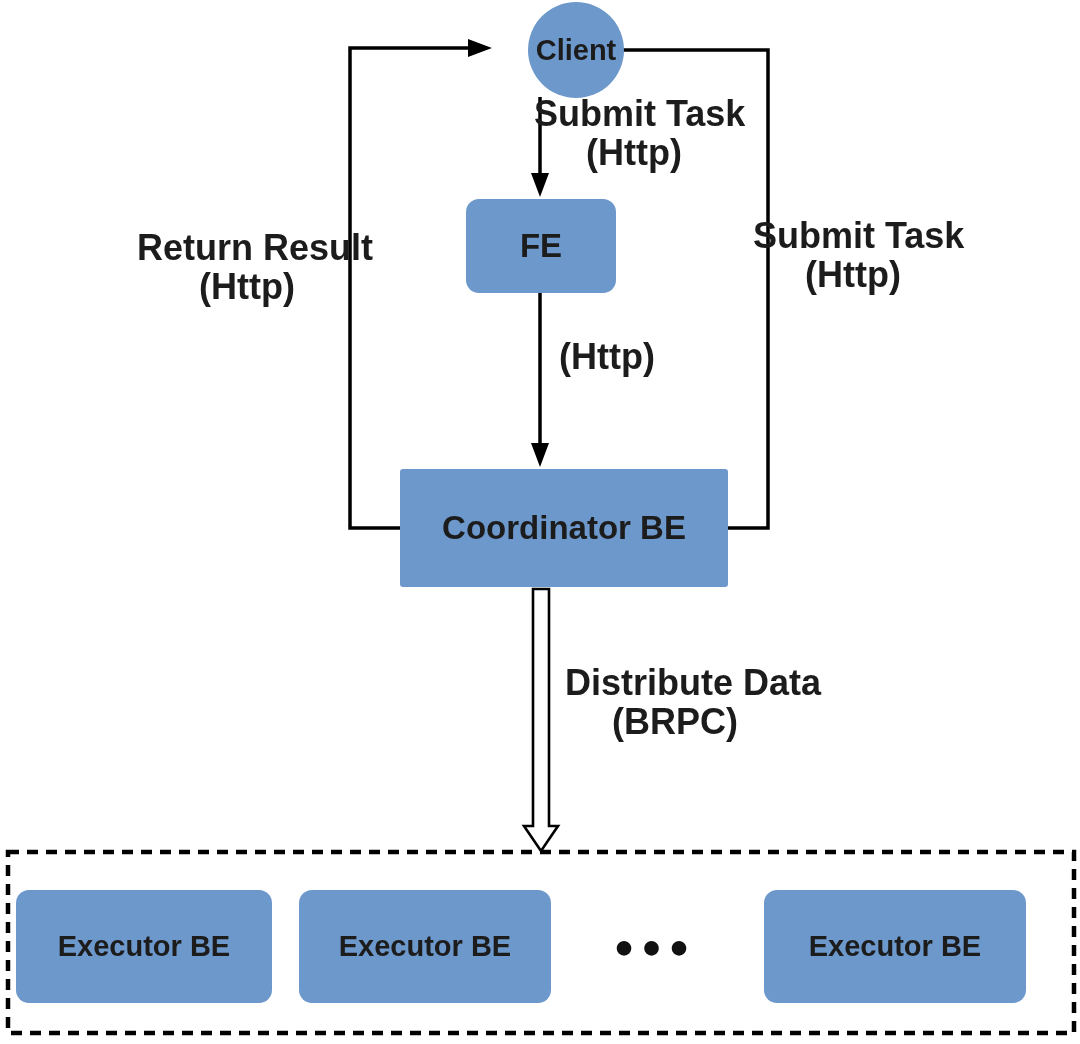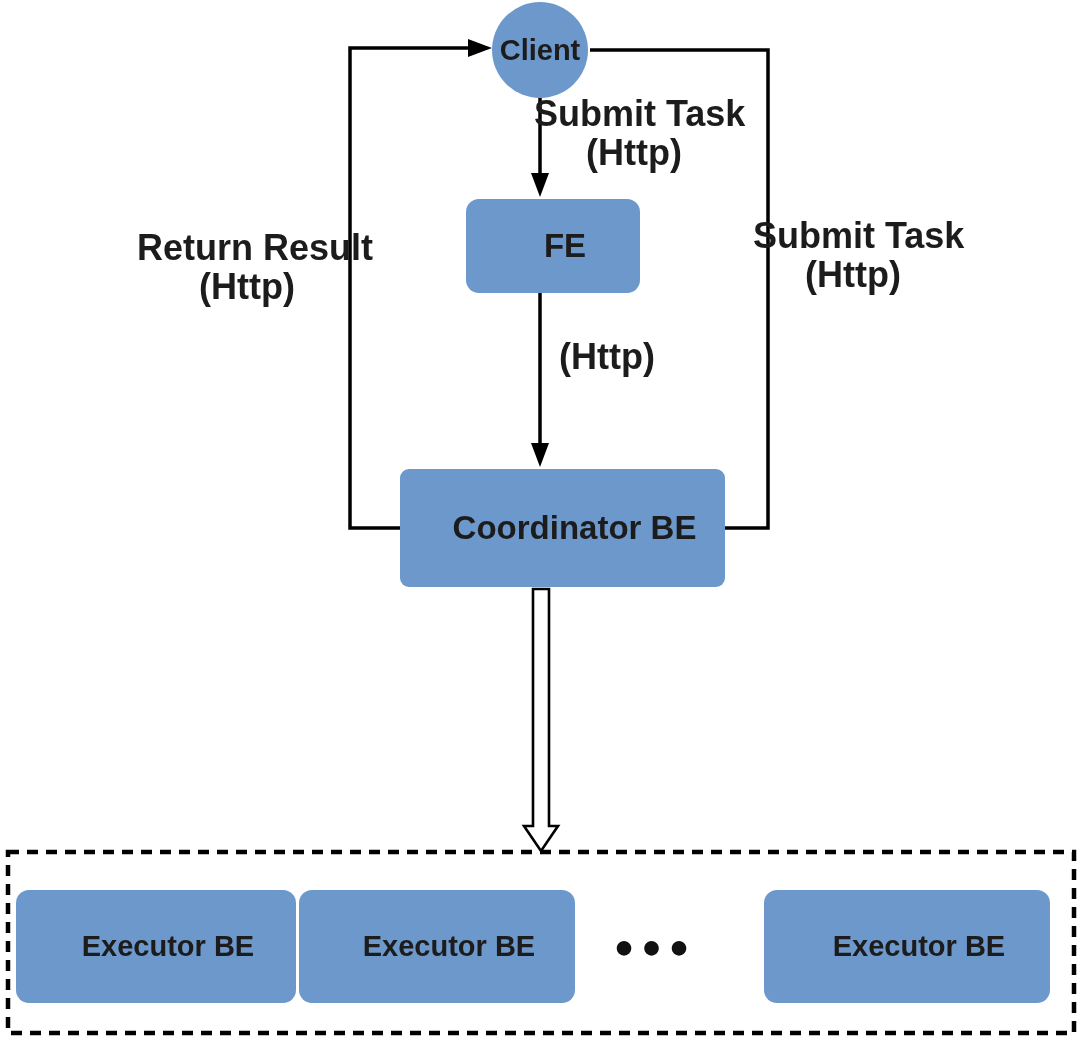--- a/index.html
+++ b/index.html
@@ -23,26 +23,26 @@
     position: absolute;
     background: var(--node-fill, #6C98CC);
     display: flex;
     align-items: center;
     justify-content: center;
     color: var(--text, #1c1c1c);
     font-weight: bold;
     text-align: center;
   }
 
-  .node.circle { border-radius: 50%; }
-  .node.rounded { border-radius: 13px; padding-left: 24px; }
+  .node.circle { border-radius: 50%; margin-left: 36px; }
+  .node.rounded { border-radius: 13px; }
 
   #node-client   { left: 492px; top: 2px;   width: 96px;  height: 96px;  font-size: 29px; }
   #node-fe       { left: 466px; top: 199px; width: 150px; height: 94px;  font-size: 33px; }
-  #node-coord    { left: 400px; top: 469px; width: 301px; height: 118px; font-size: 33px; border-radius: 9px; }
+  #node-coord    { left: 400px; top: 469px; width: 328px; height: 118px; font-size: 33px; border-radius: 3px; }
   #node-exec-1   { left: 16px;  top: 890px; width: 256px; height: 113px; font-size: 29px; }
   #node-exec-2   { left: 299px; top: 890px; width: 252px; height: 113px; font-size: 29px; }
   #node-exec-3   { left: 764px; top: 890px; width: 262px; height: 113px; font-size: 29px; }
 
   .edge-label {
     position: absolute;
     color: var(--text, #1c1c1c);
     font-weight: bold;
     font-size: 36px;
     line-height: 39px;
@@ -154,15 +154,19 @@
 
   <div class="edge-label" id="label-submit-right">
     <span>Submit Task</span>
     <span>(Http)</span>
   </div>
 
   <div class="edge-label" id="label-redirect">
     <span>(Http)</span>
   </div>
 
+  <div class="edge-label" id="label-distribute">
+    <span>Distribute Data</span>
+    <span>(BRPC)</span>
+  </div>
 
 
 </div>
 
 </body></html>

